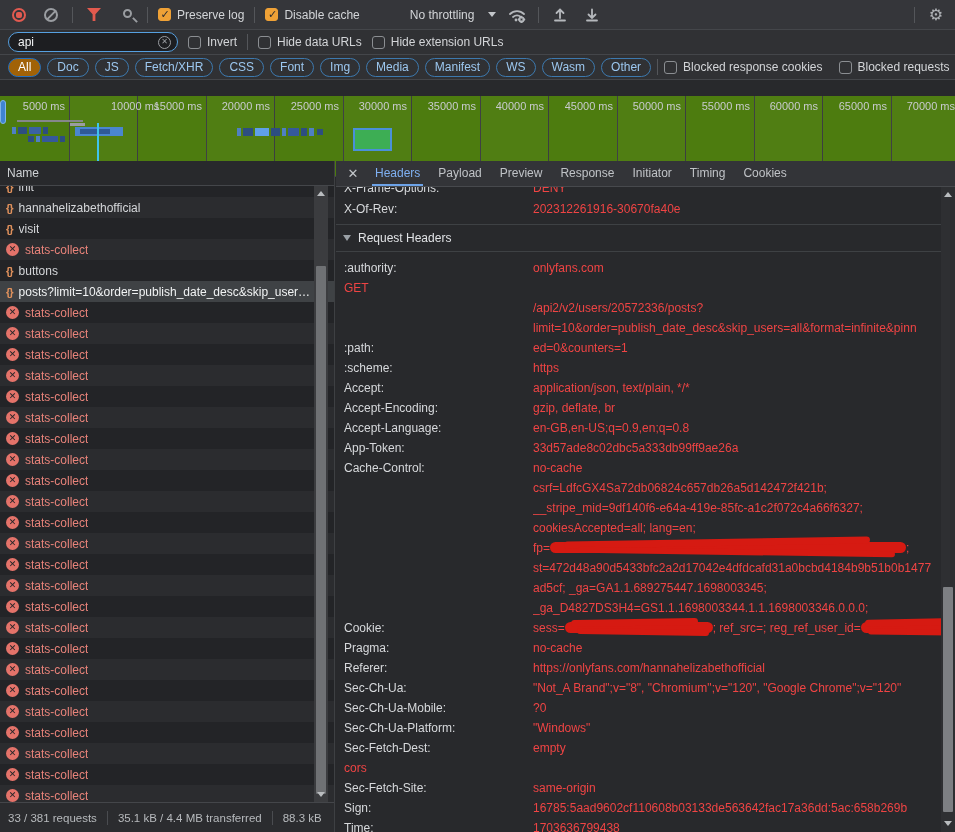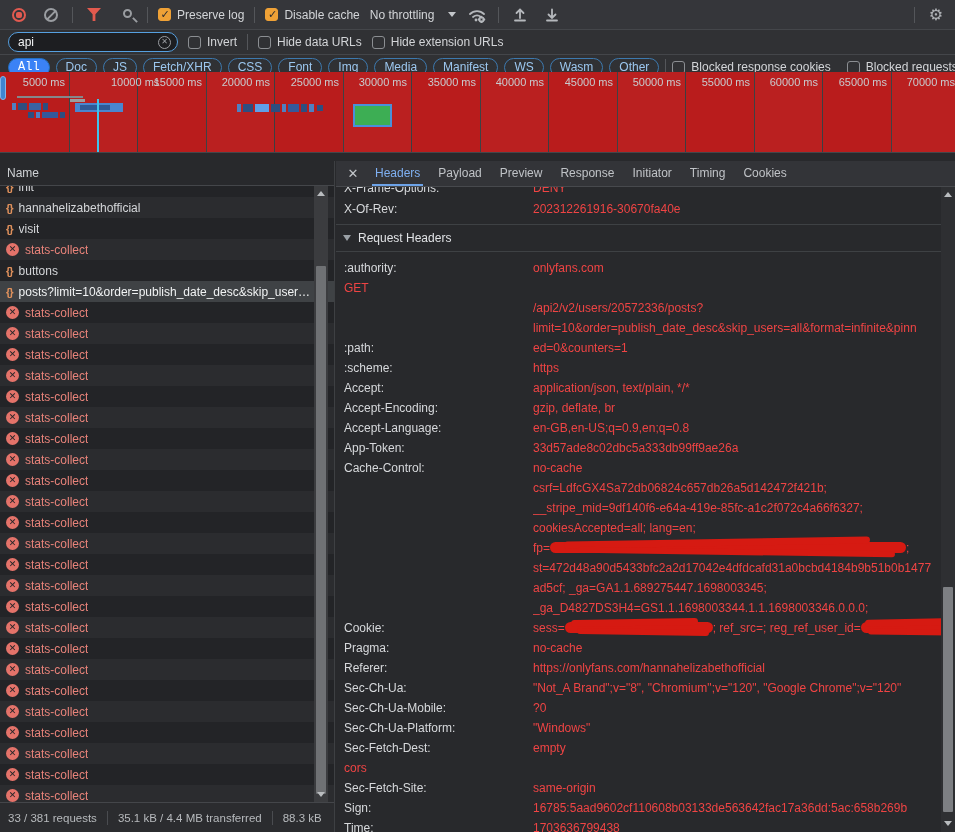--- a/index.html
+++ b/index.html
@@ -34,26 +34,26 @@
   .cb.on { background:#efa136; border-color:#efa136; position:relative; }
   .cb.on::after { content:"✓"; position:absolute; left:1.5px; top:-1.5px; font-size:11px; font-weight:bold; color:#2a2b2e; }
 
   
   .finput { display:flex; align-items:center; width:170px; height:20px; border:1.5px solid #56a0e0; border-radius:11px; background:#1d1e21; padding:0 6px 0 9px; gap:4px; }
   .finput input { flex:1; min-width:0; background:transparent; border:none; outline:none; color:#f1f3f4; font-size:12px; font-family:inherit; }
   .xcirc { width:13px; height:13px; border:1.5px solid #9a9da1; border-radius:50%; color:#9a9da1; font-size:8px; line-height:10px; text-align:center; flex:0 0 13px; }
 
   
   .pill { height:19px; line-height:17px; padding:0 9px; border:1px solid #3d79ae; border-radius:10px; color:#9cc7ef; white-space:nowrap; }
-  .pill.active { background:#3b82f6; border-color:#2370c0; color:#ffffff;font-family:Liberation Mono, monospace; }
+  .pill.active { background:#a16207; border-color:#2370c0; color:#ffffff; }
 
   #topstrip { position:absolute; left:527px; top:0; width:74px; height:3px; background:#4a8fe8; }
 
   
-  #timeline { position:absolute; left:0; top:72px; width:955px; height:81px; background:#b91c1c; border-bottom:1px solid #44464a; overflow:hidden; }
+  #timeline { position:absolute; left:0; top:96px; width:955px; height:81px; background:#4d7c0f; border-bottom:1px solid #44464a; overflow:hidden; }
   .tl-col { position:absolute; top:0; height:81px; background:rgba(255,255,255,0.018); }
   .tl-grid { position:absolute; top:0; width:1px; height:81px; background:#3c3e41; }
   .tl-label { position:absolute; top:4px; height:13px; width:62px; text-align:right; color:#c8cbce; font-size:11px; white-space:nowrap; }
   .tl-bar { position:absolute; }
   #tl-green { position:absolute; border:2px solid #4a90d9; background:#3dae54; }
   #tl-cyan { position:absolute; width:2px; background:#3fc4ec; }
   #tl-handle { position:absolute; left:0; top:4px; width:6px; height:24px; background:#3f84d1; border:1px solid #7fb3ea; border-radius:4px; }
 
   
   #leftpanel { position:absolute; left:0; top:161px; width:335px; height:671px; background:#232427; border-right:1px solid #3e4043; overflow:hidden; }
@@ -125,21 +125,21 @@
     <span class="vdiv"></span>
     <span class="cbrow">
         <span class="cb on"></span>
         <span>Preserve log</span>
       </span>
     <span class="vdiv"></span>
     <span class="cbrow">
         <span class="cb on"></span>
         <span>Disable cache</span>
       </span>
-    <span class="cbrow" style="gap:14px;">
+    <span class="cbrow" style="gap:14px;margin-left:40px;">
         <span>No throttling</span>
         <span class="caret"></span>
       </span>
     <span class="icbtn">
       <svg class="lineicon" width="20" height="16" viewBox="0 0 20 16">
           <path d="M3 7 A10 10 0 0 1 17 7"></path>
           <path d="M6 10 A6.5 6.5 0 0 1 14 10"></path>
           <circle cx="9" cy="13" r="1.4" fill="#b5b8bc" stroke="none"></circle>
           <circle cx="14.5" cy="12.5" r="2.2"></circle>
           <path d="M14.5 9.6 v1 M14.5 14.4 v1 M11.6 12.5 h1 M16.4 12.5 h1"></path>

